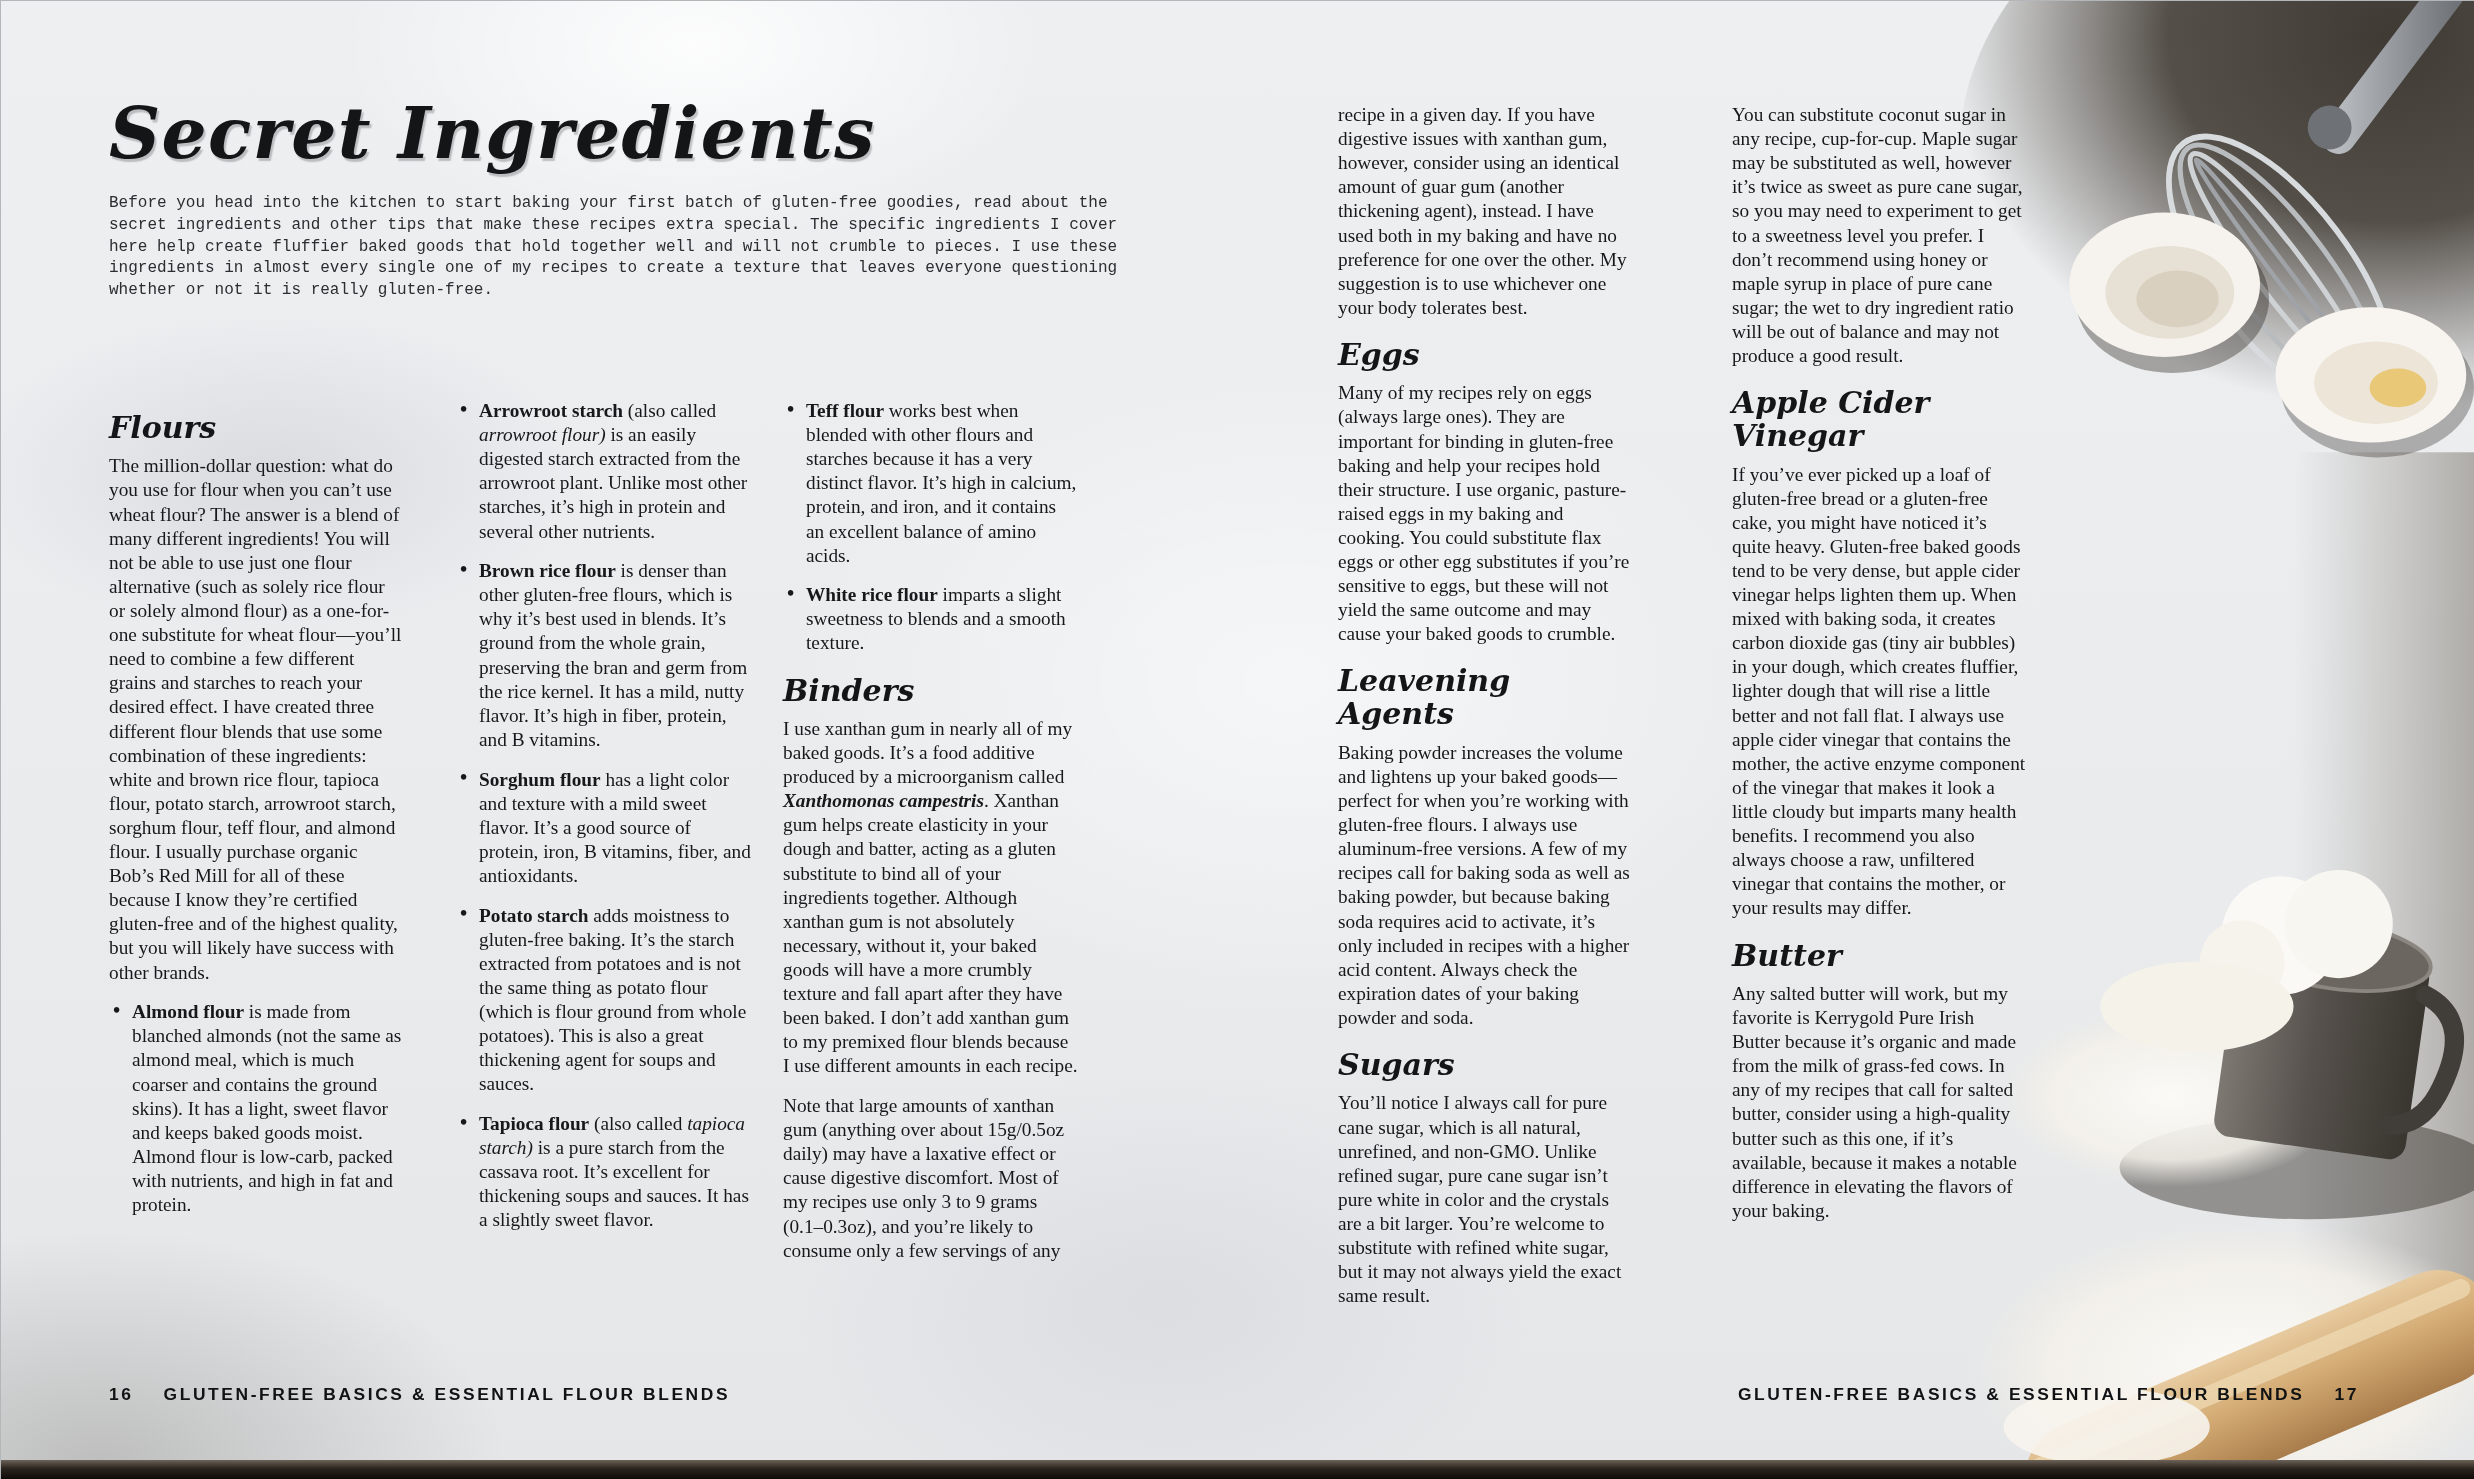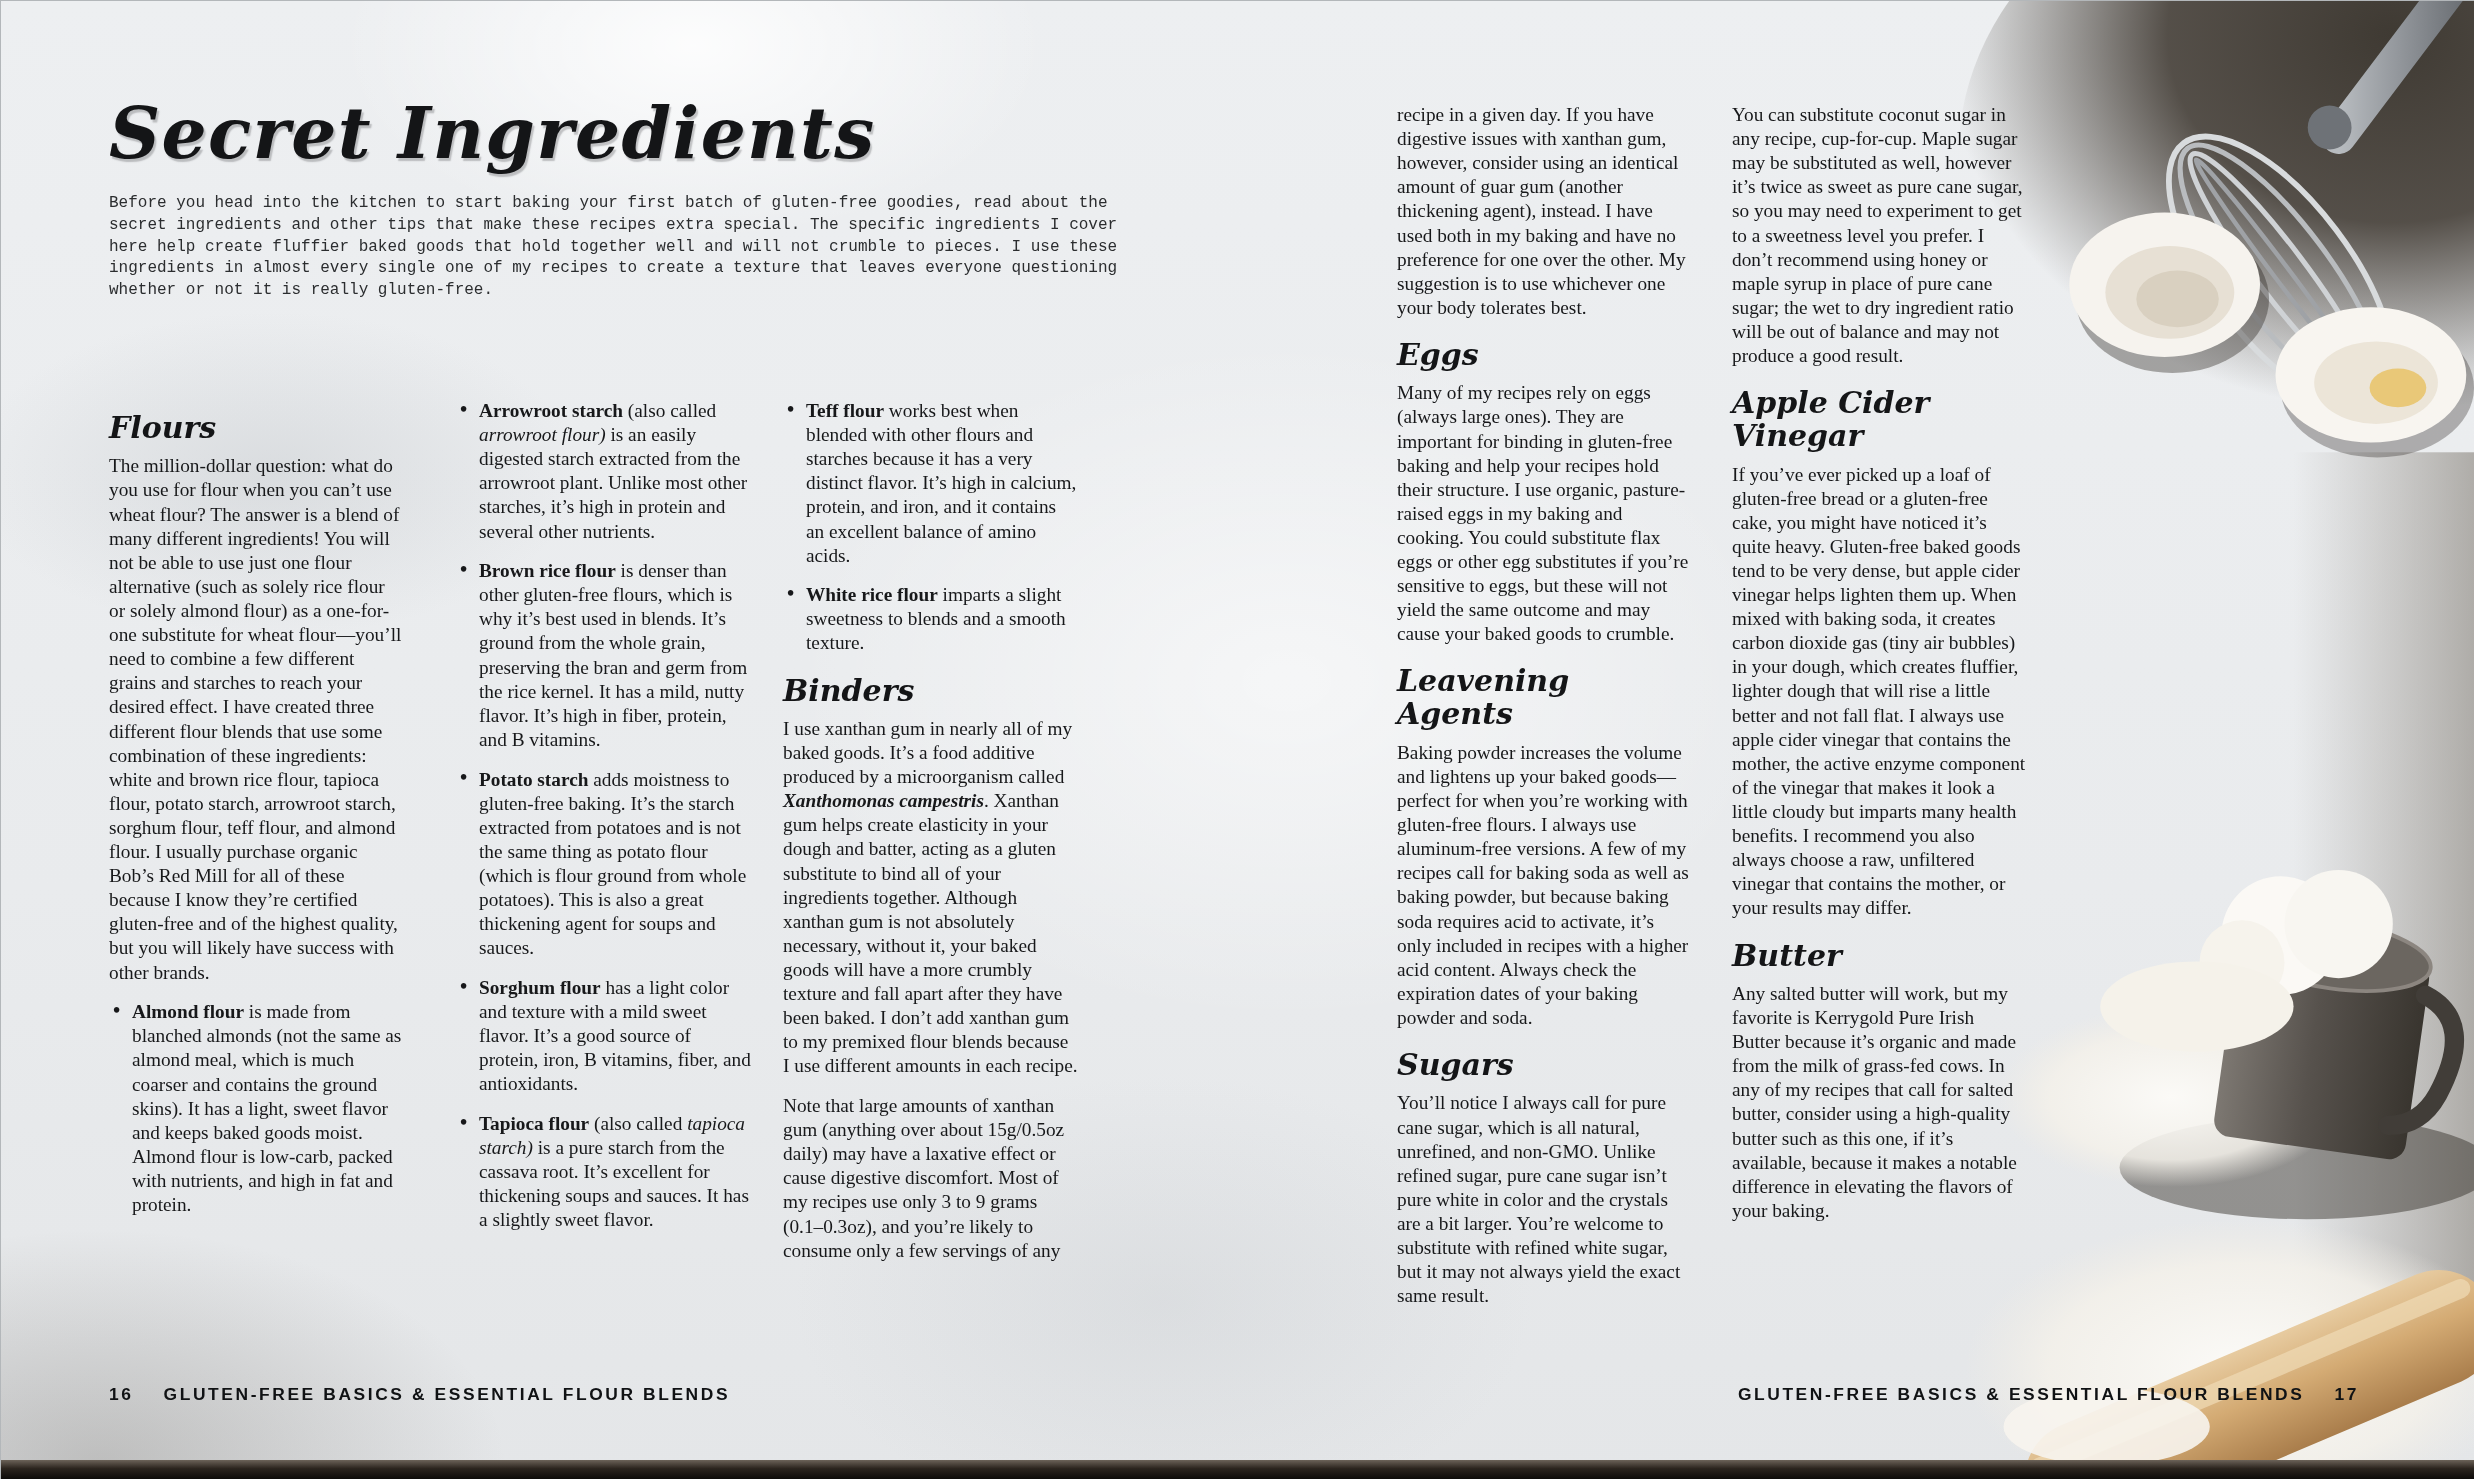--- a/index.html
+++ b/index.html
@@ -34,21 +34,21 @@
   }
   .intro{
     margin-top:24px; font-family:Liberation Mono, monospace;
     font-size:16px; line-height:1.36; color:#2b2d2f;
   }
 
   .col{ position:absolute; width:295px; color:#17181a; z-index:2; }
   .col-1{ left:108px;  top:394px; }
   .col-2{ left:455px;  top:398px; }
   .col-3{ left:782px; top:398px; }
-  .col-4{ left:1396px; top:102px; }
+  .col-4{ left:1337px; top:102px; }
   .col-5{ left:1731px; top:102px; }
 
   .body{ font-size:19.3px; line-height:1.25; margin-bottom:15.5px; }
   .col .body:last-child{ margin-bottom:0; }
   .h2{ font-size:30px; line-height:1.1; margin:18px 0 10.3px; color:#141517; }
   .col > .h2:first-child{ margin-top:16px; }
 
   .bullet{ position:relative; padding-left:23px; margin-bottom:15.5px; }
   .bullet::before{ content:"\2022"; position:absolute; left:3.9px; top:-1.3px; font-size:20.6px; font-weight:700; }
   .bullet .body{ margin-bottom:0; }
@@ -168,24 +168,24 @@
   </section>
 
   <section class="col col-2">
     <div class="bullet">
       <p class="body"><span class="b">Arrowroot starch</span><span> (also called </span><span class="i">arrowroot flour)</span><span> is an easily digested starch extracted from the arrowroot plant. Unlike most other starches, it’s high in protein and several other nutrients.</span></p>
     </div>
     <div class="bullet">
       <p class="body"><span class="b">Brown rice flour</span><span> is denser than other gluten-free flours, which is why it’s best used in blends. It’s ground from the whole grain, preserving the bran and germ from the rice kernel. It has a mild, nutty flavor. It’s high in fiber, protein, and B vitamins.</span></p>
     </div>
     <div class="bullet">
+      <p class="body"><span class="b">Sorghum flour</span><span> has a light color and texture with a mild sweet flavor. It’s a good source of protein, iron, B vitamins, fiber, and antioxidants.</span></p>
+    </div>
+    <div class="bullet">
       <p class="body"><span class="b">Potato starch</span><span> adds moistness to gluten-free baking. It’s the starch extracted from potatoes and is not the same thing as potato flour (which is flour ground from whole potatoes). This is also a great thickening agent for soups and sauces.</span></p>
-    </div>
-    <div class="bullet">
-      <p class="body"><span class="b">Sorghum flour</span><span> has a light color and texture with a mild sweet flavor. It’s a good source of protein, iron, B vitamins, fiber, and antioxidants.</span></p>
     </div>
     <div class="bullet">
       <p class="body"><span class="b">Tapioca flour</span><span> (also called </span><span class="i">tapioca starch)</span><span> is a pure starch from the cassava root. It’s excellent for thickening soups and sauces. It has a slightly sweet flavor.</span></p>
     </div>
   </section>
 
   <section class="col col-3">
     <div class="bullet">
       <p class="body"><span class="b">Teff flour</span><span> works best when blended with other flours and starches because it has a very distinct flavor. It’s high in calcium, protein, and iron, and it contains an excellent balance of amino acids.</span></p>
     </div>

